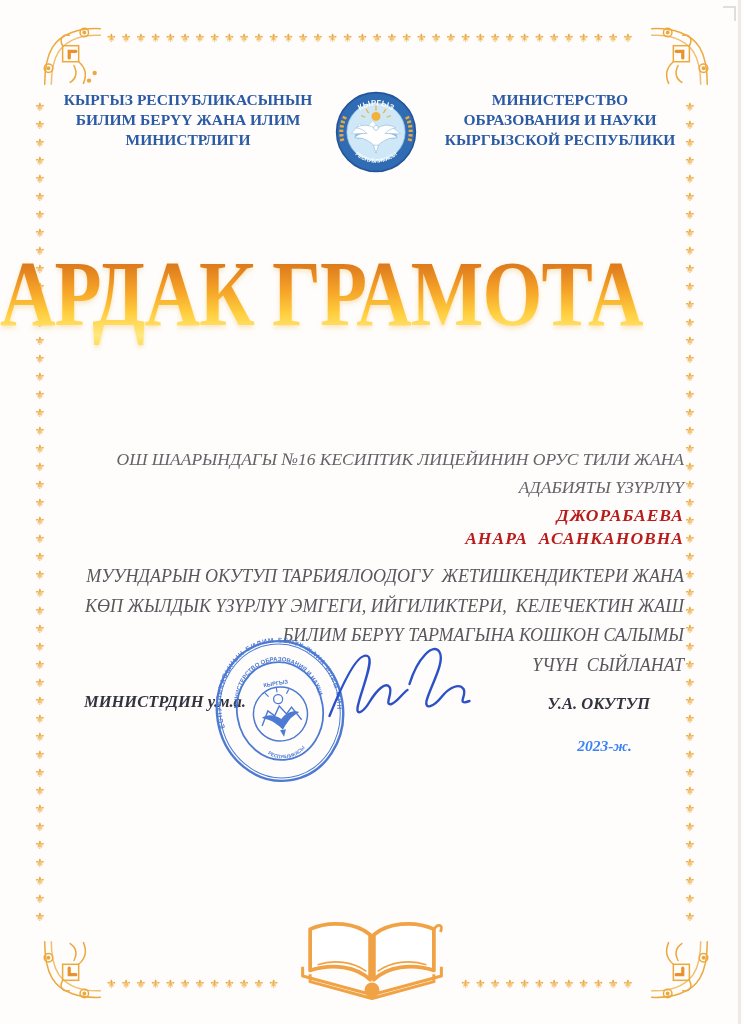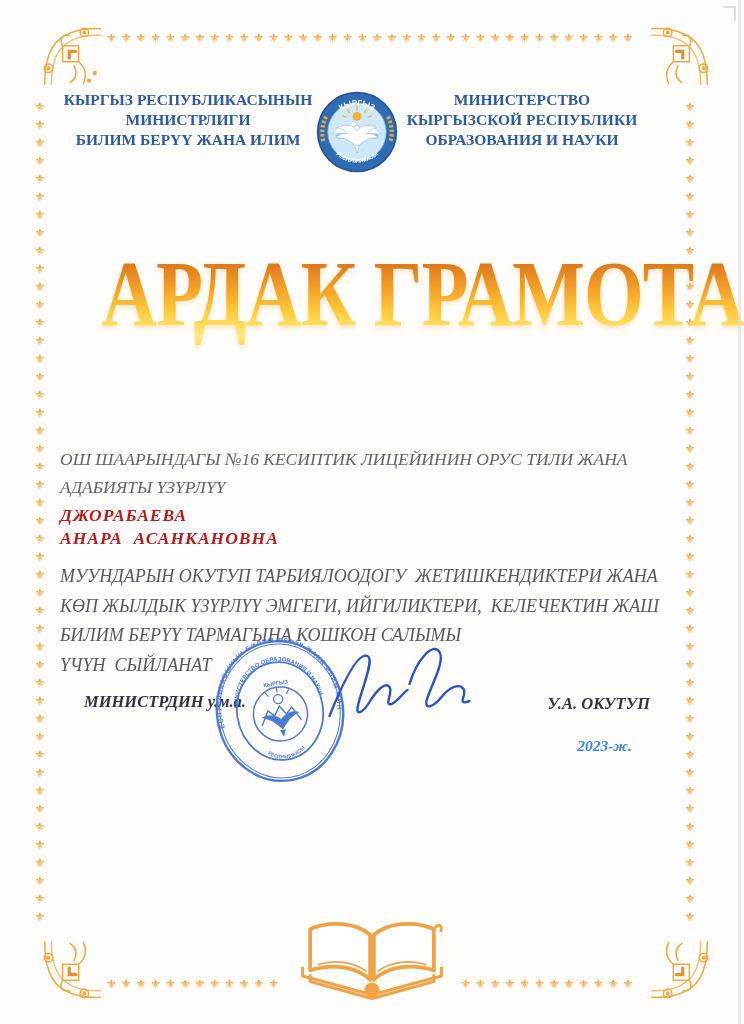--- a/index.html
+++ b/index.html
@@ -17,38 +17,38 @@
   .motif.left{left:28px;top:100px;bottom:100px;}
   .motif.right{right:48px;top:100px;bottom:100px;}
   .corner{position:absolute;width:66px;height:66px;}
   .corner.tl{left:40px;top:24px;}
   .corner.tr{right:32px;top:24px;transform:scaleX(-1);}
   .corner.bl{left:40px;bottom:22px;transform:scaleY(-1);}
   .corner.br{right:32px;bottom:22px;transform:scale(-1,-1);}
 
   
   .header{position:absolute;top:90px;left:60px;right:60px;display:flex;
-          justify-content:flex-start;align-items:flex-start;}
+          justify-content:space-between;align-items:flex-start;}
   .org{width:256px;text-align:center;font-weight:bold;font-size:15.5px;
        line-height:1.28;color:#2B5AA6;}
   .org.right{width:248px;}
   .org div{white-space:nowrap;}
   .emblem-wrap{width:82px;height:82px;margin-top:1px;}
 
   
-  .title-band{position:absolute;top:240px;left:0;right:0;text-align:right;}
+  .title-band{position:absolute;top:240px;left:0;right:0;text-align:left;}
   .title{display:inline-block;font-weight:bold;font-size:77px;letter-spacing:-1px;
          transform:scaleY(1.22);transform-origin:top center;white-space:nowrap;
          background:linear-gradient(180deg,#c06018 0%,#e07e1e 25%,#f5a227 46%,
                     #ffcf3f 68%,#ffe87e 88%,#ffd84e 100%);
          -webkit-background-clip:text;background-clip:text;color:transparent;
          filter:drop-shadow(0 2px 2px rgba(235,170,50,.30));}
 
   
-  .centered{position:absolute;left:60px;right:60px;text-align:left;}
+  .centered{position:absolute;left:60px;right:60px;text-align:right;}
   .pre{white-space:pre;}
   .role{top:446px;font-style:italic;font-size:17.5px;line-height:27.5px;color:#63636a;}
   .name{top:504px;font-style:italic;font-weight:bold;font-size:17.5px;line-height:22.5px;
         letter-spacing:1px;color:#b91c1c;}
   .citation{top:562px;font-style:italic;font-size:18px;line-height:29.5px;color:#57575e;}
 
   
   .signer-title{position:absolute;left:84px;top:692px;font-weight:bold;font-style:italic;
                 font-size:16.5px;color:#333340;z-index:2;}
   .signer-name{position:absolute;right:94px;top:694px;font-weight:bold;font-style:italic;
@@ -138,22 +138,22 @@
       <path d="M31,36 L31,29 L38,29" stroke-width="3.4" stroke="#E8922E"></path>
       <path d="M24,23 C20,16 24,10 31,12"></path>
       <path d="M41,40 C48,46 50,54 46,63"></path>
       <path d="M36,44 C40,52 38,58 32,62"></path>
     </g>
   </svg>
 
   <div class="header">
     <div class="org">
       <div>КЫРГЫЗ РЕСПУБЛИКАСЫНЫН</div>
+      <div>БИЛИМ БЕРҮҮ ЖАНА ИЛИМ</div>
       <div>МИНИСТРЛИГИ</div>
-      <div>БИЛИМ БЕРҮҮ ЖАНА ИЛИМ</div>
     </div>
 
     <div class="emblem-wrap">
       <svg viewBox="0 0 100 100" width="82" height="82">
         <circle cx="50" cy="50" r="48" fill="#2F6CB3"></circle>
         <circle cx="50" cy="50" r="48" fill="none" stroke="#24549A" stroke-width="2"></circle>
         <path d="M9,61 A42,42 0 0 1 13,30" stroke="#E9A83E" stroke-width="5" fill="none" stroke-dasharray="3 2.5"></path>
         <path d="M91,61 A42,42 0 0 0 87,30" stroke="#E9A83E" stroke-width="5" fill="none" stroke-dasharray="3 2.5"></path>
         <circle cx="50" cy="50" r="35.5" fill="#CFE8F8" stroke="#9CC3E0"></circle>
         <g stroke="#F2B33C" stroke-width="1.6">
@@ -177,22 +177,22 @@
         </text>
         <path id="embBot" d="M13,56 A37.5,37.5 0 0 0 87,56" fill="none"></path>
         <text font-size="6.6" font-weight="bold" fill="#FFFFFF" font-family="Liberation Sans,sans-serif">
           <textPath href="#embBot" startOffset="50%" text-anchor="middle">РЕСПУБЛИКАСЫ</textPath>
         </text>
       </svg>
     </div>
 
     <div class="org right">
       <div>МИНИСТЕРСТВО</div>
+      <div>ОБРАЗОВАНИЯ И НАУКИ</div>
       <div>КЫРГЫЗСКОЙ РЕСПУБЛИКИ</div>
-      <div>ОБРАЗОВАНИЯ И НАУКИ</div>
     </div>
   </div>
 
   <div class="title-band">
     <span class="title">АРДАК ГРАМОТА</span>
   </div>
 
   <div class="centered role">
     <div class="pre">ОШ ШААРЫНДАГЫ №16 КЕСИПТИК ЛИЦЕЙИНИН ОРУС ТИЛИ ЖАНА</div>
     <div class="pre">АДАБИЯТЫ ҮЗҮРЛҮҮ</div>

